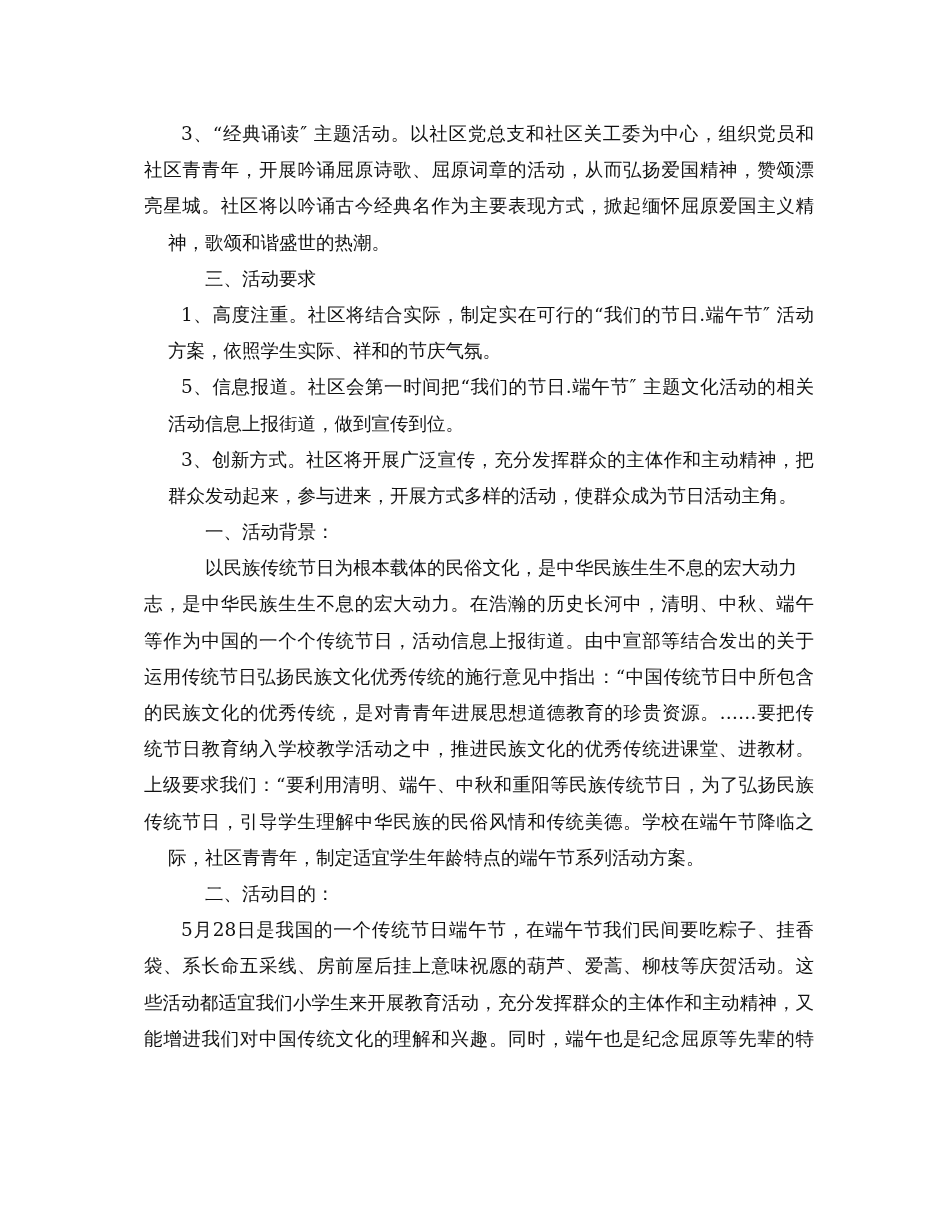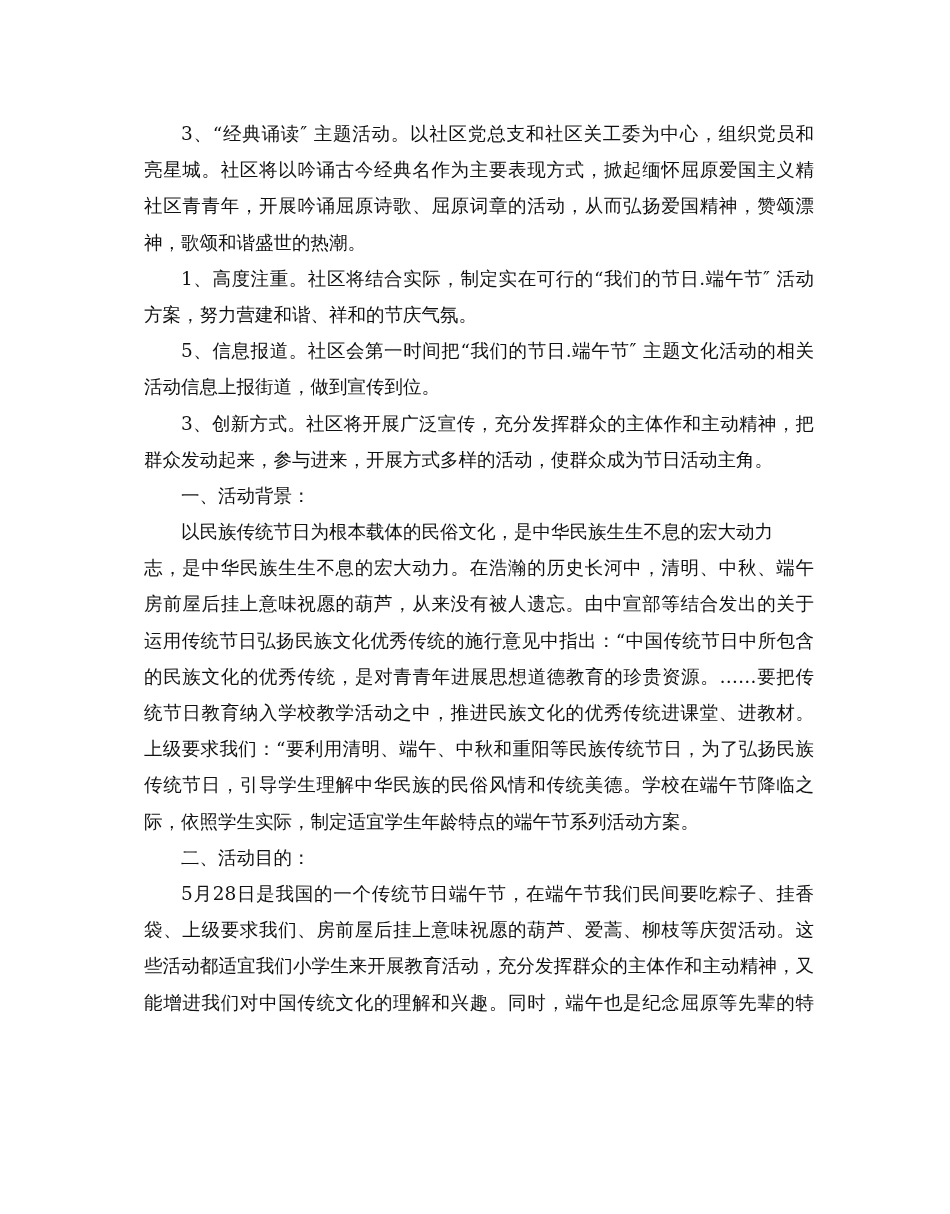--- a/index.html
+++ b/index.html
@@ -9,47 +9,48 @@
   }
   .content {
     position: absolute; left: 144px; top: 116px; width: 670px;
     font-family: "DejaVu Serif", "Liberation Serif", serif;
     font-size: 18.5px; color: #111111;
   }
   .line {
     height: 36.2px; line-height: 36.2px; white-space: nowrap;
     text-align: justify; text-align-last: justify; letter-spacing: 0px;
   }
-  .line.last { text-align-last: left; }
+  .line.last { text-align-last: left; margin-left: 24px; }
   .indent { padding-left: 37px; }
 </style>
 </head>
 <body>
 
 <div class="page">
   <div class="content">
     <div class="line indent">3、“经典诵读″ 主题活动。以社区党总支和社区关工委为中心，组织党员和</div>
+    <div class="line">社区青青年，开展吟诵屈原诗歌、屈原词章的活动，从而弘扬爱国精神，赞颂漂</div>
     <div class="line">亮星城。社区将以吟诵古今经典名作为主要表现方式，掀起缅怀屈原爱国主义精</div>
-    <div class="line">社区青青年，开展吟诵屈原诗歌、屈原词章的活动，从而弘扬爱国精神，赞颂漂</div>
     <div class="line last">神，歌颂和谐盛世的热潮。</div>
+    <div class="line indent last">三、活动要求</div>
     <div class="line indent">1、高度注重。社区将结合实际，制定实在可行的“我们的节日.端午节″ 活动</div>
-    <div class="line last">方案，努力营建和谐、祥和的节庆气氛。</div>
+    <div class="line last">方案，依照学生实际、祥和的节庆气氛。</div>
     <div class="line indent">5、信息报道。社区会第一时间把“我们的节日.端午节″ 主题文化活动的相关</div>
     <div class="line last">活动信息上报街道，做到宣传到位。</div>
     <div class="line indent">3、创新方式。社区将开展广泛宣传，充分发挥群众的主体作和主动精神，把</div>
     <div class="line last">群众发动起来，参与进来，开展方式多样的活动，使群众成为节日活动主角。</div>
     <div class="line indent last">一、活动背景：</div>
     <div class="line indent last">以民族传统节日为根本载体的民俗文化，是中华民族生生不息的宏大动力</div>
     <div class="line">志，是中华民族生生不息的宏大动力。在浩瀚的历史长河中，清明、中秋、端午</div>
-    <div class="line">房前屋后挂上意味祝愿的葫芦，从来没有被人遗忘。由中宣部等结合发出的关于</div>
+    <div class="line">等作为中国的一个个传统节日，活动信息上报街道。由中宣部等结合发出的关于</div>
     <div class="line">运用传统节日弘扬民族文化优秀传统的施行意见中指出：“中国传统节日中所包含</div>
     <div class="line">的民族文化的优秀传统，是对青青年进展思想道德教育的珍贵资源。……要把传</div>
     <div class="line">统节日教育纳入学校教学活动之中，推进民族文化的优秀传统进课堂、进教材。</div>
     <div class="line">上级要求我们：“要利用清明、端午、中秋和重阳等民族传统节日，为了弘扬民族</div>
     <div class="line">传统节日，引导学生理解中华民族的民俗风情和传统美德。学校在端午节降临之</div>
-    <div class="line last">际，依照学生实际，制定适宜学生年龄特点的端午节系列活动方案。</div>
+    <div class="line last">际，社区青青年，制定适宜学生年龄特点的端午节系列活动方案。</div>
     <div class="line indent last">二、活动目的：</div>
     <div class="line indent">5月28日是我国的一个传统节日端午节，在端午节我们民间要吃粽子、挂香</div>
-    <div class="line">袋、上级要求我们、房前屋后挂上意味祝愿的葫芦、爱蒿、柳枝等庆贺活动。这</div>
+    <div class="line">袋、系长命五采线、房前屋后挂上意味祝愿的葫芦、爱蒿、柳枝等庆贺活动。这</div>
     <div class="line">些活动都适宜我们小学生来开展教育活动，充分发挥群众的主体作和主动精神，又</div>
     <div class="line">能增进我们对中国传统文化的理解和兴趣。同时，端午也是纪念屈原等先辈的特</div>
   </div>
 </div>
 
 </body></html>

